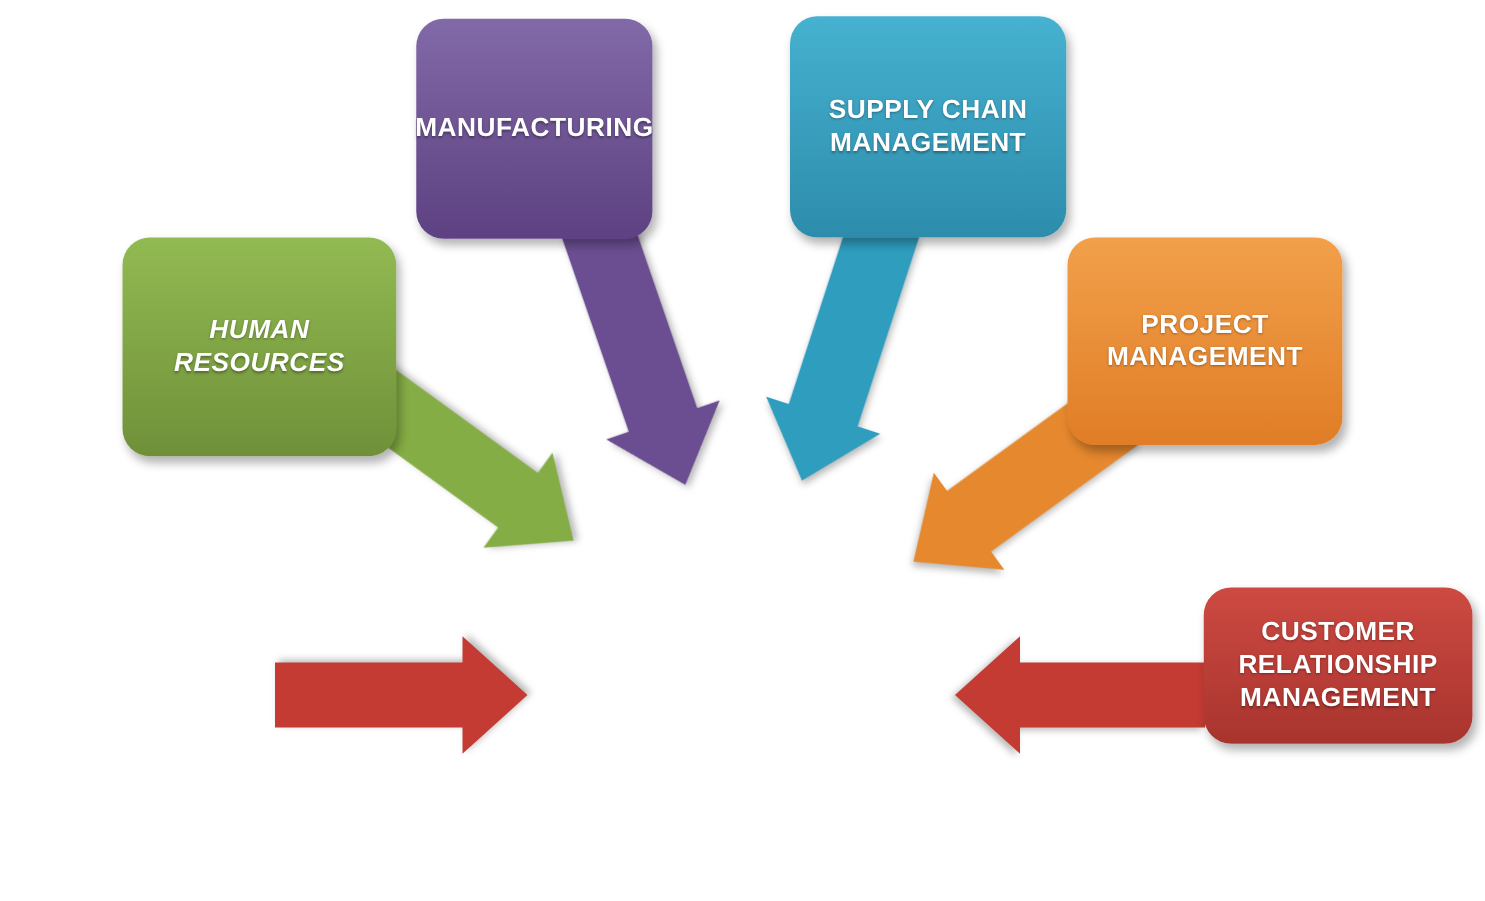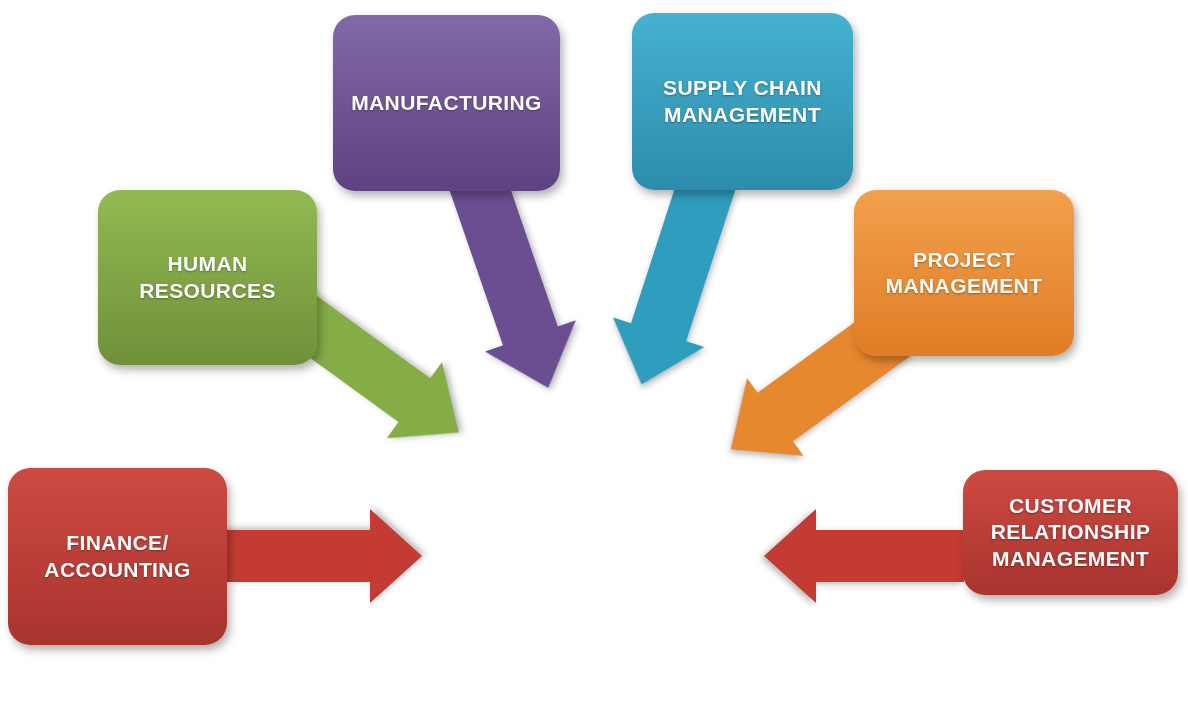--- a/index.html
+++ b/index.html
@@ -85,43 +85,39 @@
 
     <g transform="translate(220,556) rotate(-90)">
       <polygon points="-26,0 -26,150 -47,150 0,202 47,150 26,150 26,0" fill="#c33b33"></polygon>
     </g>
 
     <g transform="translate(964,556) rotate(90)">
       <polygon points="-26,0 -26,148 -47,148 0,200 47,148 26,148 26,0" fill="#c33b33"></polygon>
     </g>
   </svg>
 
-  <div class="node-box" style="left: 333px; top: 15px; width: 227px; height: 176px; background: linear-gradient(rgb(130, 105, 167), rgb(93, 65, 130));">
+  <div class="node-box" style="left: 333px; top: 15px; width: 189px; height: 176px; background: linear-gradient(rgb(130, 105, 167), rgb(93, 65, 130));">
     <span>MANUFACTURING</span>
   </div>
 
   <div class="node-box" style="left: 632px; top: 13px; width: 221px; height: 177px; background: linear-gradient(rgb(70, 177, 208), rgb(45, 140, 171));">
     <span>SUPPLY CHAIN
 MANAGEMENT</span>
   </div>
 
-  <div class="node-box" style="left: 98px; top: 190px; width: 219px; height: 175px; background: linear-gradient(rgb(146, 186, 82), rgb(111, 144, 57));">
+  <div class="node-box" style="left: 98px; top: 190px; width: 219px; height: 175px; background: linear-gradient(rgb(146, 186, 82), rgb(111, 144, 57)); font-style: italic;">
     <span>HUMAN
 RESOURCES</span>
   </div>
 
   <div class="node-box" style="left: 854px; top: 190px; width: 220px; height: 166px; background: linear-gradient(rgb(242, 160, 75), rgb(224, 125, 38));">
     <span>PROJECT
 MANAGEMENT</span>
   </div>
 
-  <div class="node-box" style="left: 8px; top: 468px; width: 219px; height: 177px; background: linear-gradient(rgb(205, 74, 66), rgb(168, 52, 46));">
-    <span>FINANCE/
-ACCOUNTING</span>
-  </div>
 
   <div class="node-box" style="left: 963px; top: 470px; width: 215px; height: 125px; background: linear-gradient(rgb(205, 74, 66), rgb(168, 52, 46));">
     <span>CUSTOMER
 RELATIONSHIP
 MANAGEMENT</span>
   </div>
 
 
 </div>
 

